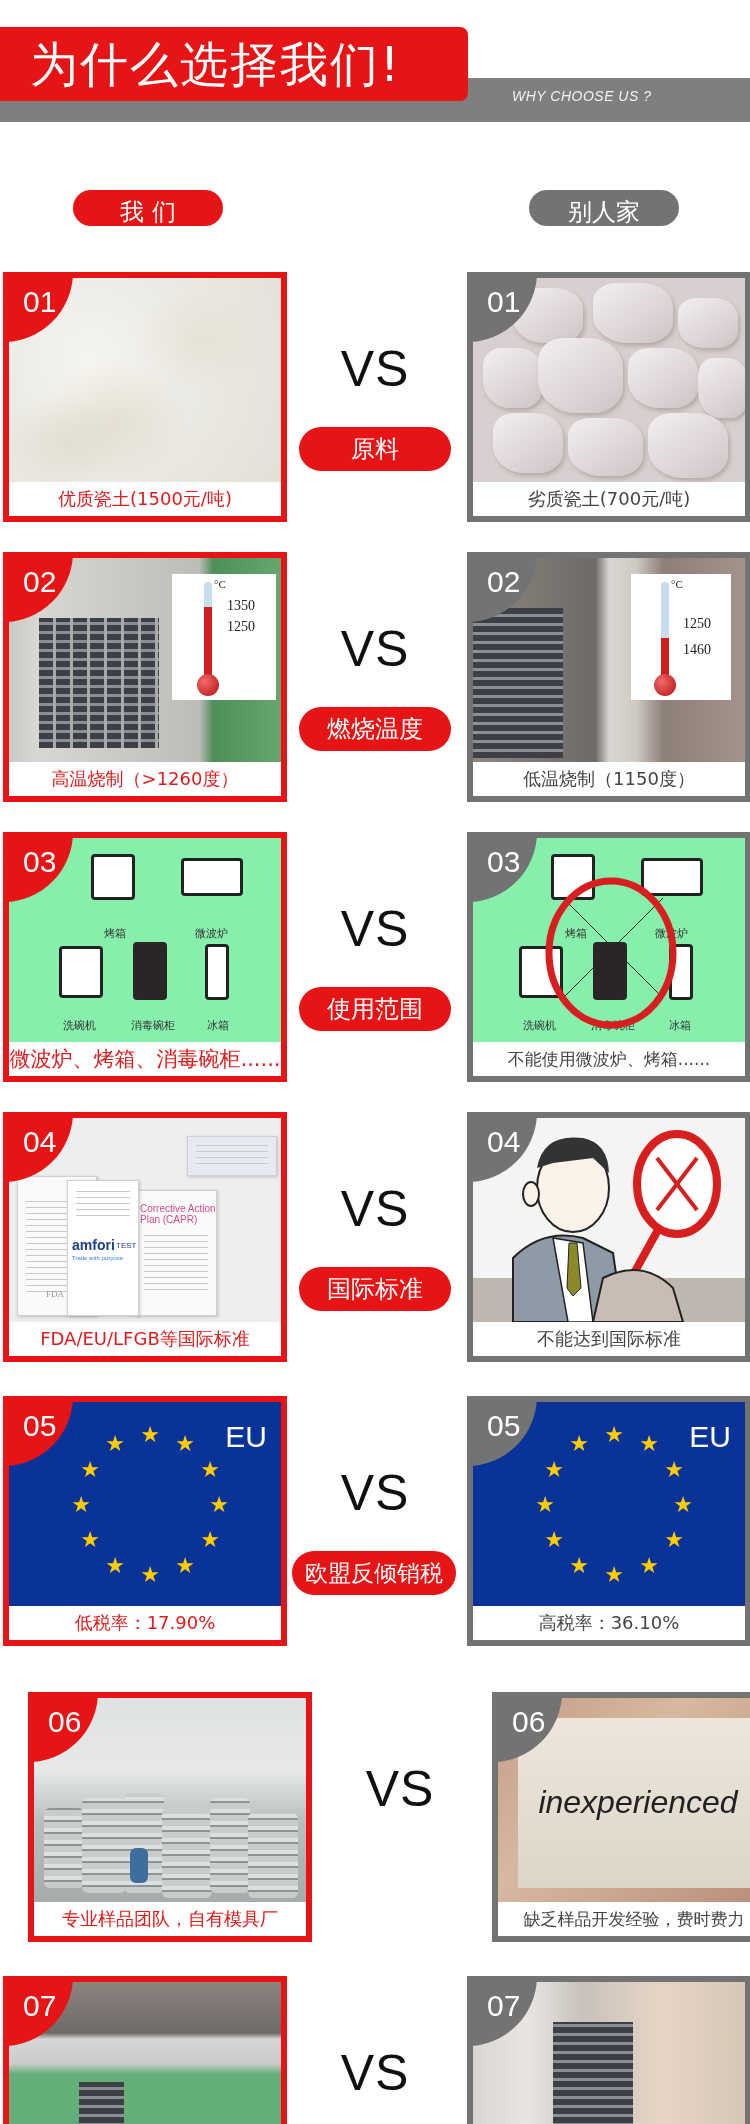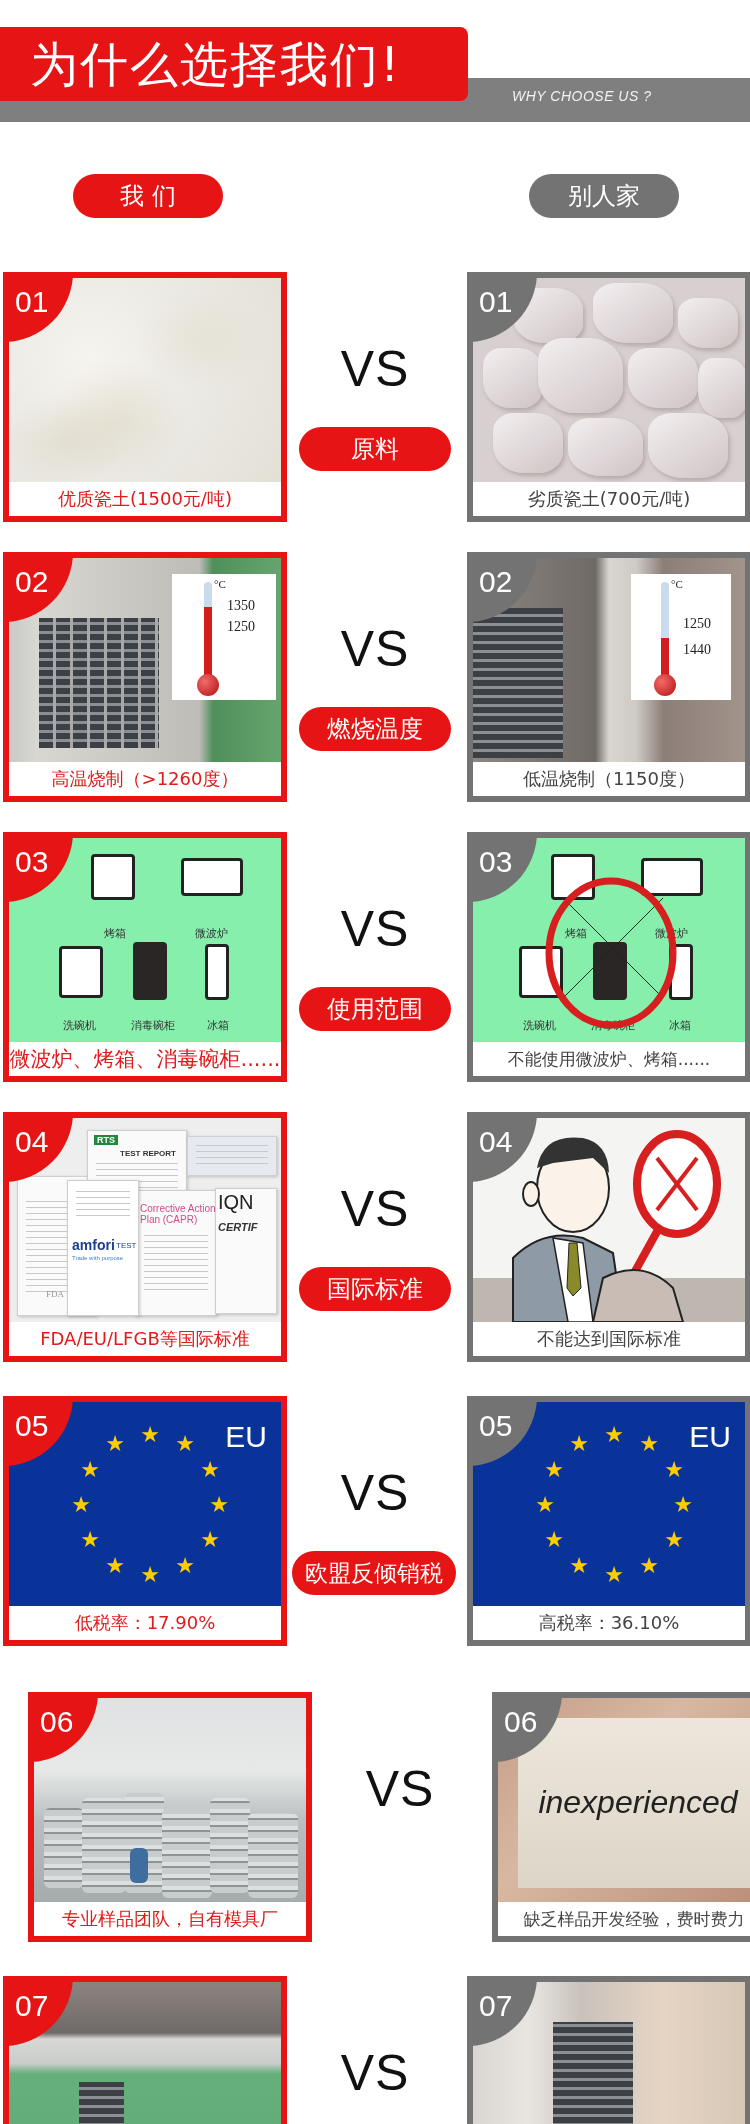--- a/index.html
+++ b/index.html
@@ -8,34 +8,34 @@
 
   .page { position: relative; width: 750px; height: 2124px; background: #fff; overflow: hidden; }
 
   
   .hdr-gray { position: absolute; left: 0; top: 78px; width: 750px; height: 44px; background: #7f7f7f; }
   .hdr-red { position: absolute; left: 0; top: 27px; width: 468px; height: 74px; background: #e61414; border-radius: 0 8px 8px 0; }
   .hdr-title { position: absolute; left: 30px; top: 30px; height: 68px; line-height: 68px; color: #fff; font-size: 48px; letter-spacing: 2px; font-weight: normal; }
   .hdr-sub { position: absolute; left: 512px; top: 88px; color: #f2f2f2; font-size: 14px; font-style: italic; letter-spacing: 0.5px; font-family: "Liberation Sans", sans-serif; }
 
   
-  .col-pill { position: absolute; top: 174px; width: 104px; height: 44px; border-radius: 22px; color: #fff; font-size: 24px; text-align: center; line-height: 44px; }
+  .col-pill { position: absolute; top: 190px; width: 104px; height: 36px; border-radius: 22px; color: #fff; font-size: 24px; text-align: center; line-height: 44px; }
   .col-pill.us { left: 51px; background: #e61414; letter-spacing: 8px; padding-left: 8px; }
   .col-pill.them { left: 369px; background: #737373; }
 
   
   .row { position: absolute; left: 0; width: 750px; height: 250px; }
   .card { position: absolute; top: 0; width: 284px; height: 250px; border: 6px solid #e61414; background: #ddd; overflow: hidden; }
   .card.left { left: 3px; border-color: #e61414; }
   .card.right { left: 467px; border-color: #737373; }
   .card .img { position: absolute; left: 0; top: 0; width: 272px; height: 204px; overflow: hidden; }
   .card .caption { position: absolute; left: 0; bottom: 0; width: 272px; height: 34px; background: #fff; text-align: center; line-height: 34px; font-size: 18px; white-space: nowrap; overflow: hidden; }
   .card.left .caption { color: #e01b1b; }
   .card.right .caption { color: #444; }
-  .badge { position: absolute; left: -6px; top: -6px; width: 70px; height: 70px; border-radius: 0 0 70px 0; color: #fff; font-size: 30px; line-height: 60px; padding-left: 12px; font-family: "Liberation Sans", sans-serif; z-index: 5; }
+  .badge { position: absolute; left: -6px; top: -6px; width: 70px; height: 70px; border-radius: 0 0 70px 0; color: #fff; font-size: 30px; line-height: 60px; padding-left: 20px; font-family: "Liberation Sans", sans-serif; z-index: 5; }
   .card.left .badge { background: #e61414; }
   .card.right .badge { background: #737373; }
 
   .vs { position: absolute; left: 322px; top: 68px; width: 106px; text-align: center; font-size: 50px; color: #111; font-family: "Liberation Sans", sans-serif; letter-spacing: 1px; }
   .topic { position: absolute; left: 299px; top: 155px; width: 152px; height: 44px; border-radius: 22px; background: #e61414; color: #fff; font-size: 24px; text-align: center; line-height: 44px; white-space: nowrap; }
   .topic.wide { left: 292px; width: 164px; font-size: 23px; }
 
   
   .clay-fine { background: radial-gradient(circle at 30% 40%, #f6f4ef 0, #ecebe6 40%, #e3e0d6 100%); }
   .clay-fine::after { content: ""; position: absolute; inset: 0; background:
@@ -139,21 +139,21 @@
     <div class="topic">燃烧温度</div>
     <div class="card right">
       <div class="img kiln-right">
         <div class="shelves" style="left:0;top:50px;width:90px;height:150px;"></div>
         <div class="thermo-card" style="left:158px;top:16px;width:100px;height:126px;">
           <div class="thermo-tube" style="left:30px;top:8px;height:100px;"></div>
           <div class="thermo-fill" style="left:30px;top:64px;height:44px;"></div>
           <div class="thermo-bulb" style="left:23px;top:100px;"></div>
           <div class="thermo-label" style="left:40px;top:4px;font-size:11px;">°C</div>
           <div class="thermo-label" style="left:52px;top:42px;">1250</div>
-          <div class="thermo-label" style="left:52px;top:68px;">1440</div>
+          <div class="thermo-label" style="left:52px;top:68px;">1460</div>
         </div>
       </div>
       <div class="badge">02</div>
       <div class="caption">低温烧制（1150度）</div>
     </div>
   </div>
 
   <div class="row" style="top:832px;">
     <div class="card left">
       <div class="img appliances">
@@ -196,35 +196,26 @@
     </div>
   </div>
 
   <div class="row" style="top:1112px;">
     <div class="card left">
       <div class="img docs">
         <div class="doc" style="left:8px;top:58px;width:80px;height:140px;">
             <div class="doc-lines" style="top:20px;height:100px;"></div>
           <div class="doc-text" style="left:28px;top:112px;font-size:9px;color:#999;font-family:'Liberation Serif',serif;">FDA</div>
         </div>
-        <div class="doc" style="left:78px;top:12px;width:100px;height:70px;">
-          <div class="doc-text" style="left:6px;top:4px;background:#1e8a3a;color:#fff;font-size:9px;padding:0 3px;font-weight:bold;">RTS</div>
-          <div class="doc-text" style="left:32px;top:18px;font-size:8px;font-weight:bold;color:#333;">TEST REPORT</div>
-          <div class="doc-lines" style="top:32px;height:30px;"></div>
-        </div>
         <div class="doc" style="left:178px;top:18px;width:90px;height:40px;background:#e6eaf0;">
             <div class="doc-lines" style="top:8px;height:24px;"></div>
           </div>
         <div class="doc" style="left:126px;top:72px;width:82px;height:126px;">
           <div class="doc-text" style="left:4px;top:12px;font-size:10px;color:#d24b8a;">Corrective Action Plan (CAPR)</div>
           <div class="doc-lines" style="top:44px;height:60px;"></div>
-        </div>
-        <div class="doc" style="left:206px;top:70px;width:62px;height:126px;">
-          <div class="doc-text" style="left:2px;top:2px;font-size:20px;color:#222;">IQN</div>
-          <div class="doc-text" style="left:2px;top:32px;font-size:11px;font-style:italic;font-weight:bold;color:#333;">CERTIF</div>
         </div>
         <div class="doc" style="left:58px;top:62px;width:72px;height:136px;background:#fff;z-index:2;padding-left:25px;">
           <div class="doc-lines" style="top:10px;height:30px;"></div>
           <div class="doc-text" style="left:4px;top:56px;font-size:14px;font-weight:bold;color:#1e3f8a;">amfori</div>
           <div class="doc-text" style="left:48px;top:60px;font-size:8px;color:#1e3f8a;">TEST</div>
           <div class="doc-text" style="left:4px;top:74px;font-size:6px;color:#3b7fd0;">Trade with purpose</div>
         </div>
       </div>
       <div class="badge">04</div>
       <div class="caption">FDA/EU/LFGB等国际标准</div>

